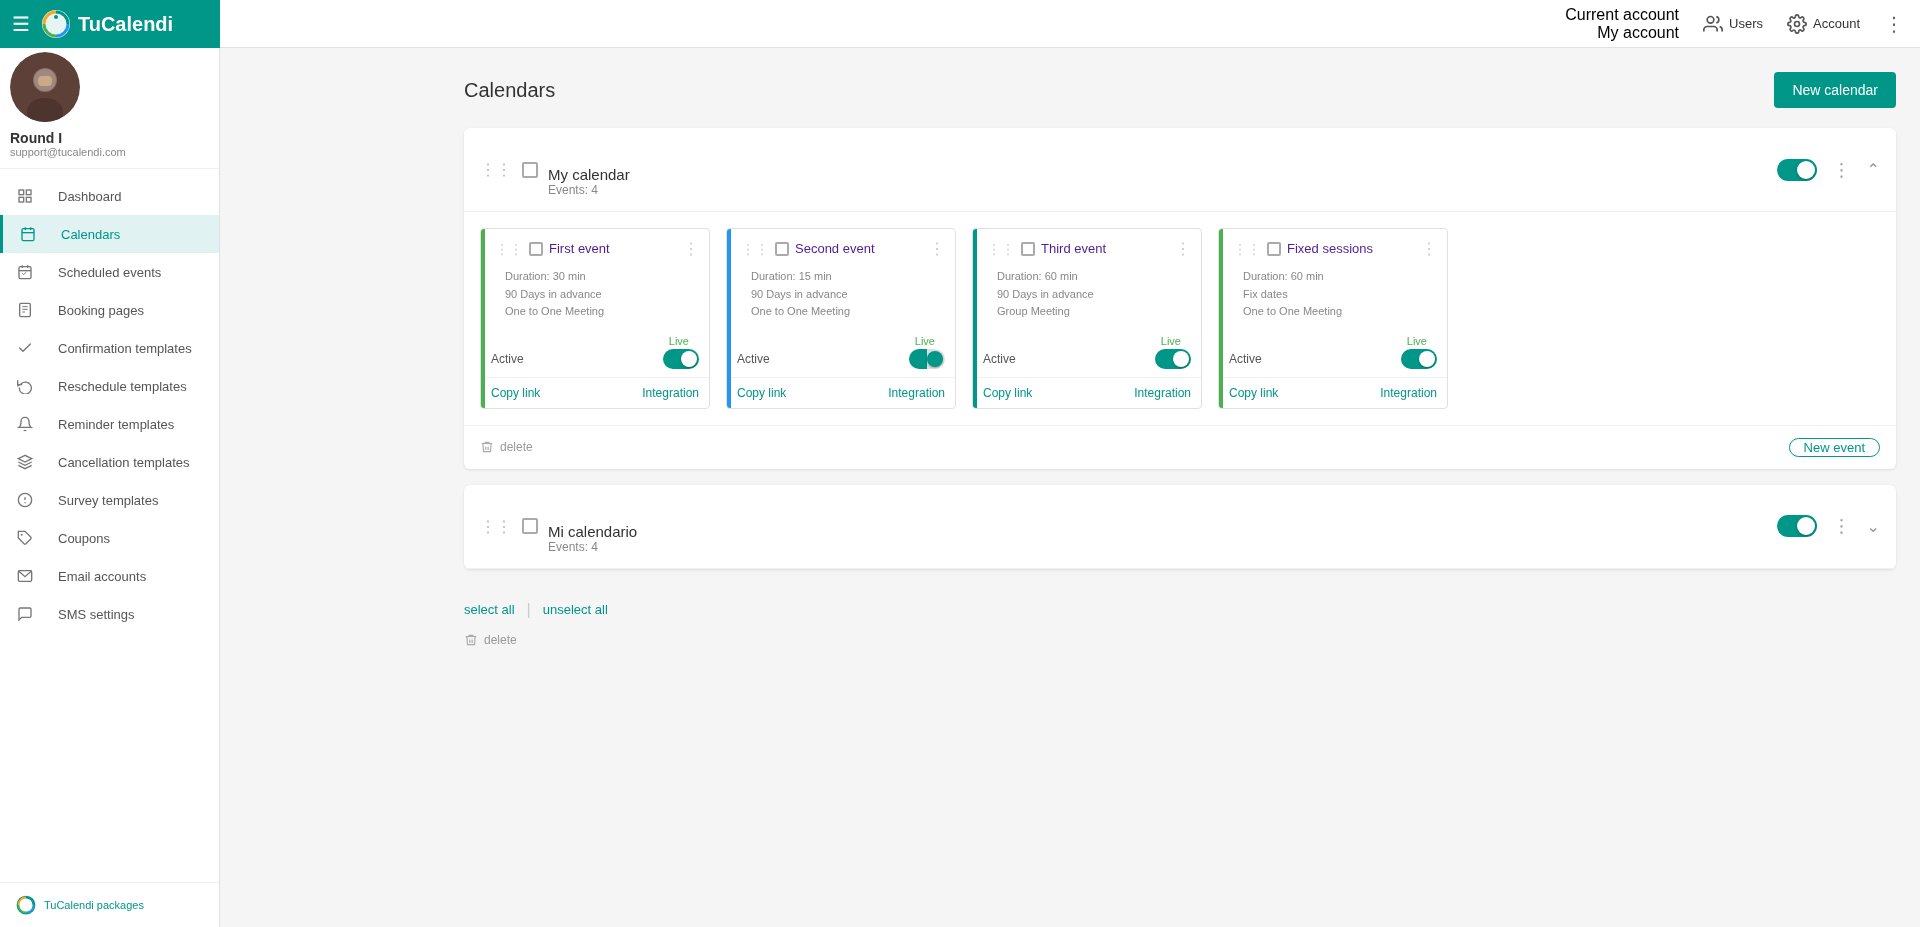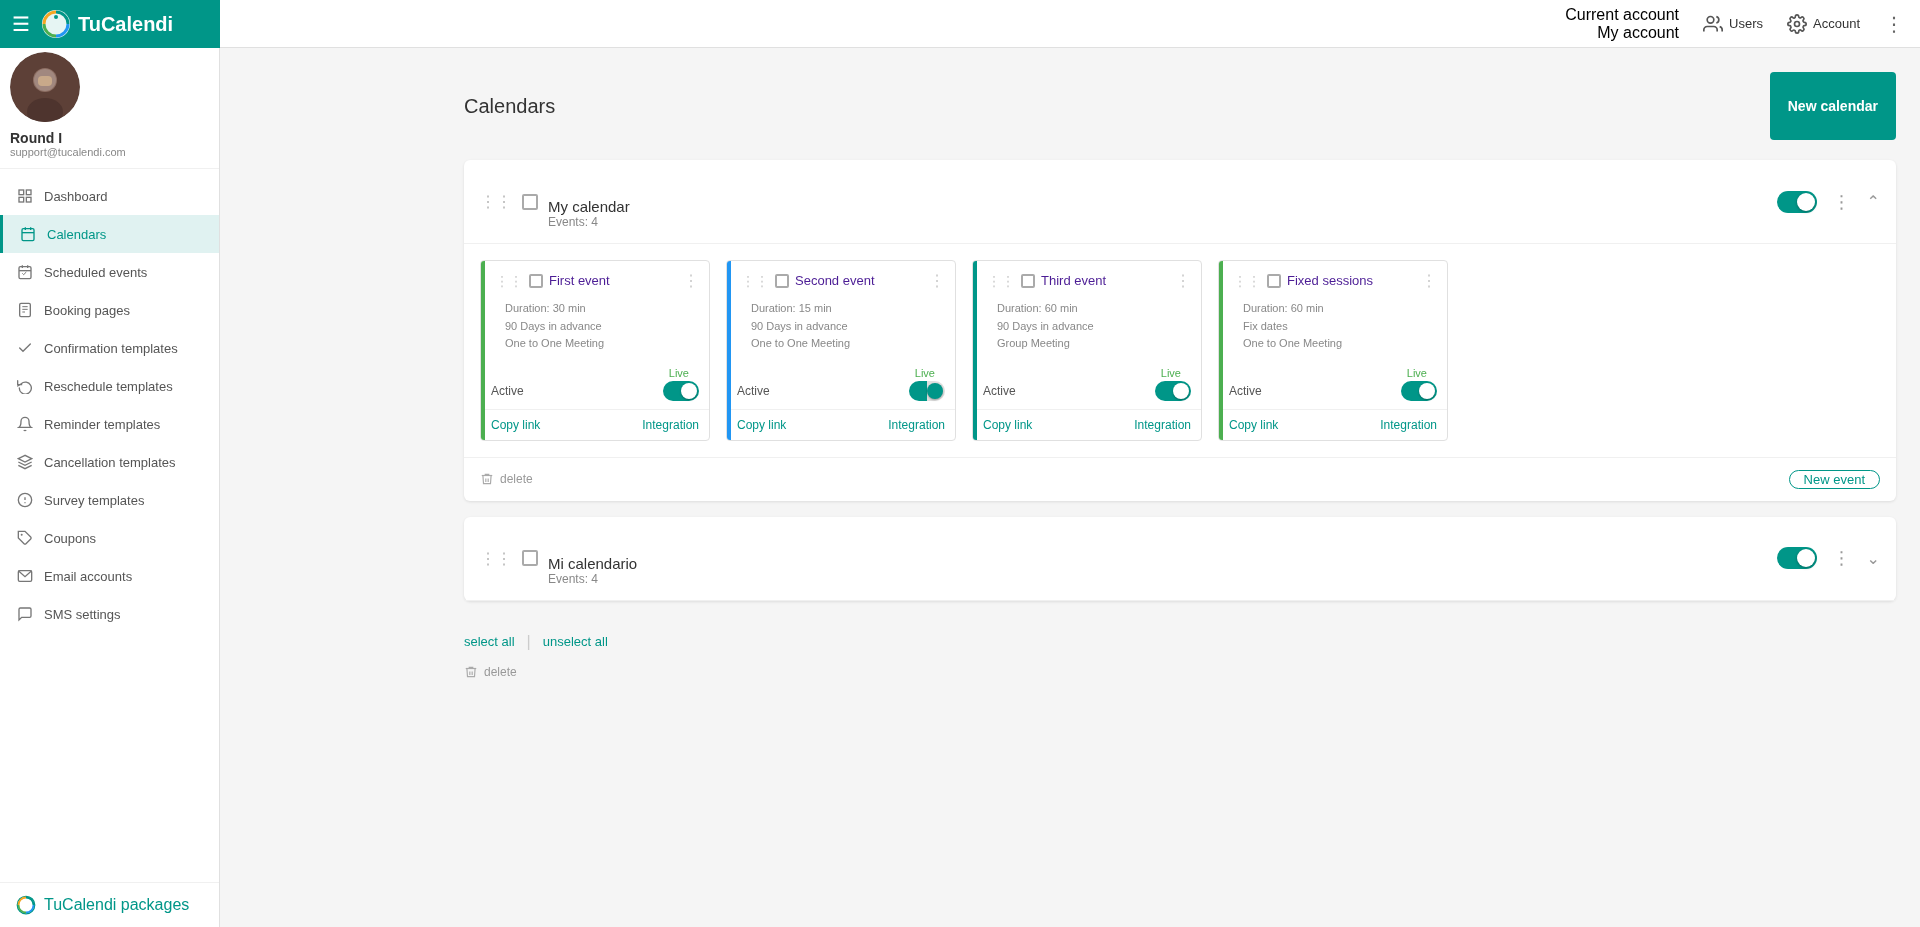--- a/index.html
+++ b/index.html
@@ -19,33 +19,33 @@
     .top-bar-dots { font-size: 20px; color: #666; cursor: pointer; }
 
     
     .sidebar { width: 220px; background: white; height: 100vh; display: flex; flex-direction: column; border-right: 1px solid #e0e0e0; padding-top: 48px; overflow-y: auto; flex-shrink: 0; }
     .user-section { display: flex; flex-direction: column; align-items: flex-start; padding: 4px 10px 10px; border-bottom: 1px solid #f0f0f0; }
     .avatar { width: 70px; height: 70px; border-radius: 50%; background: #ccc; overflow: hidden; display: flex; align-items: center; justify-content: center; }
     .user-name { font-size: 14px; font-weight: 600; color: #333; margin-top: 8px; }
     .user-email { font-size: 11px; color: #888; }
 
     .nav-items { flex: 1; padding: 8px 0; }
-    .nav-item { display: flex; align-items: center; gap: 10px; padding: 10px 16px; cursor: pointer; font-size: 13px; color: #555; transition: background 0.15s; }
+    .nav-item { display: flex; align-items: center; gap: 24px; padding: 10px 16px; cursor: pointer; font-size: 13px; color: #555; transition: background 0.15s; }
     .nav-item.active { background: #e0f2f1; color: #009688; border-left: 3px solid #009688; }
     .nav-icon { width: 18px; height: 18px; display: flex; align-items: center; justify-content: center; flex-shrink: 0; }
 
     .sidebar-footer { padding: 12px 16px; border-top: 1px solid #f0f0f0; }
-    .packages-link { display: flex; align-items: center; gap: 8px; font-size: 16px; color: #009688; cursor: pointer; }
+    .packages-link { display: flex; align-items: center; gap: 8px; font-size: 11px; color: #009688; cursor: pointer; }
 
     
     .main { margin-left: 220px; margin-top: 48px; flex: 1; overflow-y: auto; padding: 24px; }
 
     .page-header { display: flex; align-items: center; justify-content: space-between; margin-bottom: 20px; }
     .page-title { font-size: 20px; font-weight: 500; color: #333; }
-    .btn-new-calendar { background: #009688; color: white; border: none; padding: 26px 18px; border-radius: 4px; font-size: 14px; cursor: pointer; font-weight: 700; }
+    .btn-new-calendar { background: #009688; color: white; border: none; padding: 10px 18px; border-radius: 4px; font-size: 14px; cursor: pointer; font-weight: 400; }
 
     
     .calendar-section { background: white; border-radius: 6px; margin-bottom: 16px; box-shadow: 0 1px 3px rgba(0,0,0,0.1); }
     .calendar-header { display: flex; align-items: center; padding: 14px 16px; border-bottom: 1px solid #f0f0f0; }
     .drag-handle { color: #bbb; font-size: 16px; margin-right: 10px; cursor: grab; }
     .cal-checkbox { width: 16px; height: 16px; border: 2px solid #aaa; border-radius: 2px; margin-right: 10px; flex-shrink: 0; }
     .cal-info { flex: 1; margin-top: 24px; }
     .cal-name { font-size: 15px; font-weight: 500; color: #333; }
     .cal-events { font-size: 12px; color: #888; }
     .cal-toggle { display: flex; align-items: center; gap: 12px; }

